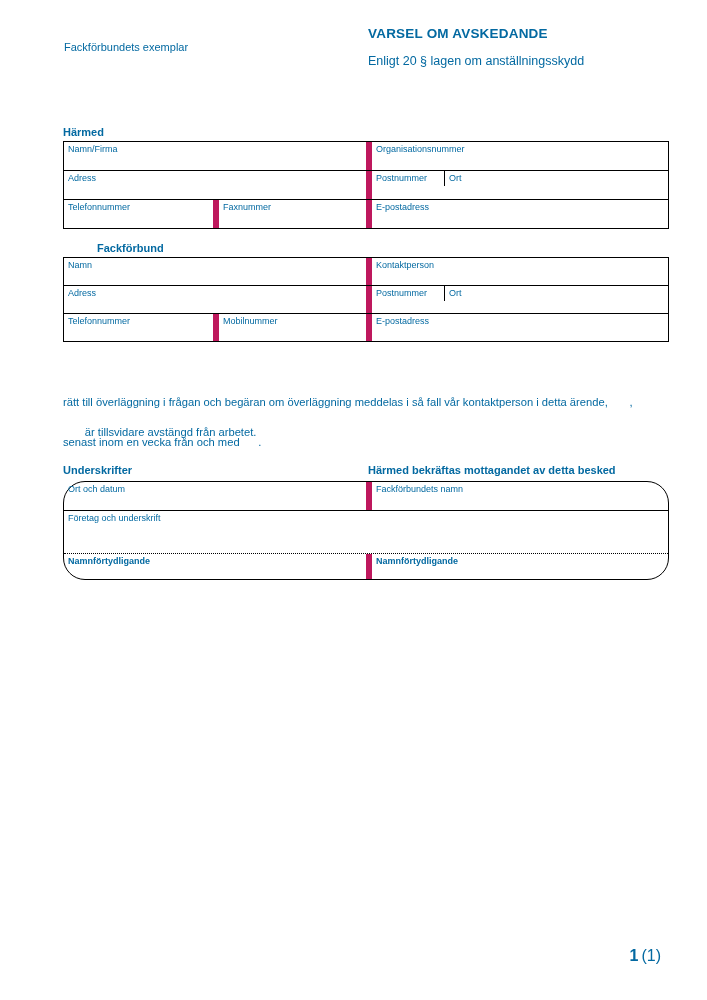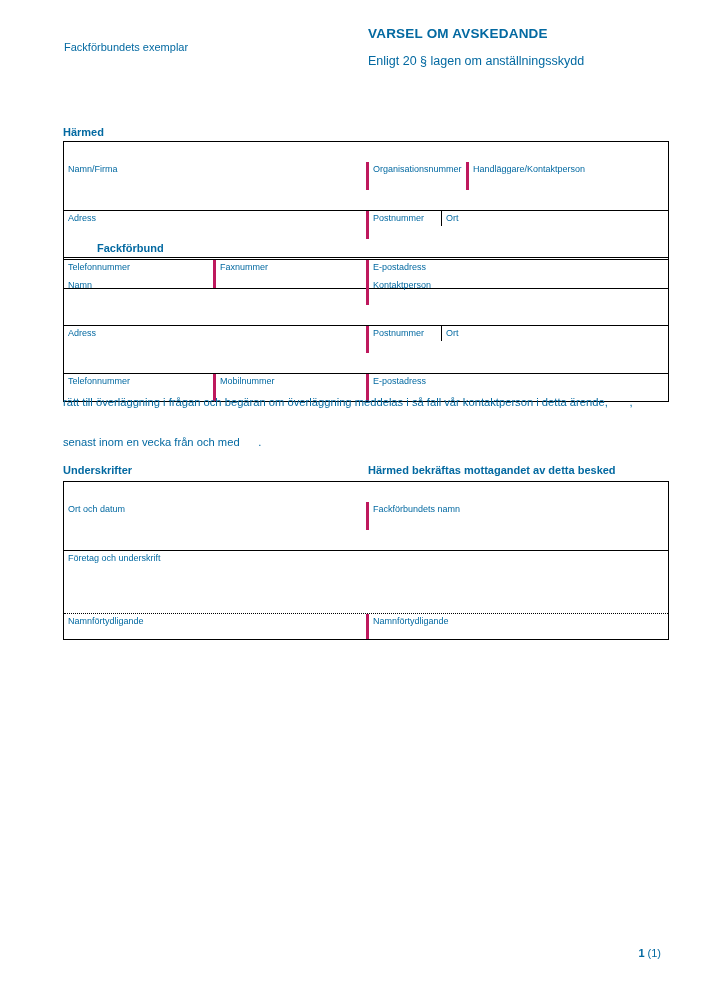--- a/index.html
+++ b/index.html
@@ -29,39 +29,39 @@
   
   .ftable {
     position: absolute;
     left: 63px;
     width: 604px;
     border: 1px solid #000;
     box-sizing: content-box;
   }
   .t-company { top: 141px; }
   .t-union   { top: 257px; }
-  .t-sign    { top: 481px; }
+  .t-sign    { top: 481px; border-radius: 22px; }
 
-  .frow { display: flex; margin-top: 20px; }
+  .frow { display: flex; }
   .frow + .frow { border-top: 1px solid #000; }
-  .frow.dotted-top { border-top: 1px dotted #000; }
+  .frow.dotted-top { border-top: 1px dotted #000; font-weight: bold; }
 
   .h28 { height: 28px; }
   .h27 { height: 27px; }
   .h42 { height: 42px; }
   .h25 { height: 25px; }
 
   .fcell {
     box-sizing: border-box;
     font-size: 9px;
     padding: 2px 2px 0 4px;
     overflow: hidden;
     white-space: nowrap;
   }
-  .fcell + .fcell, .fcell + .fcell-flex { border-left: 3px solid #be185d; }
+  .fcell + .fcell, .fcell + .fcell-flex { border-left: 6px solid #be185d; }
   .w302 { width: 302px; flex: none; }
   .w149 { width: 149px; flex: none; }
   .w153 { width: 153px; flex: none; }
   .w100 { width: 100px; flex: none; }
   .grow { flex: 1 1 auto; }
 
   
   .fcell-flex {
     box-sizing: border-box;
     display: flex;
@@ -92,40 +92,39 @@
     left: 63px; top: 426px; width: 606px;
     font-size: 11.2px; line-height: 13.4px;
     white-space: pre-wrap;
   }
 
   
   .footer {
     position: absolute;
     left: 63px; top: 947px; width: 598px;
     text-align: right;
-    font-size: 11px;
+    font-size: 16px;
   }
   .footer .page-num { font-weight: bold; }
   .footer .page-total { margin-left: 3px; }
 </style>
 </head>
 <body>
 
 <div class="page">
 
   <div class="copy-label">Fackförbundets exemplar</div>
   <div class="doc-title">VARSEL OM AVSKEDANDE</div>
   <div class="doc-subtitle">Enligt 20 § lagen om anställningsskydd</div>
 
   <div class="section-heading h-company">Härmed</div>
   <div class="ftable t-company">
     <div class="frow h28">
       <div class="fcell w302">Namn/Firma</div>
       <div class="fcell w100">Organisationsnummer</div>
-      <div class="fcell grow">Handläggare/Kontaktperson</div>
     </div>
     <div class="frow h28">
       <div class="fcell w302">Adress</div>
       <div class="fcell-flex">
         <span class="sub-label zip-w">Postnummer</span>
         <span class="short-divider"></span>
         <span class="sub-label">Ort</span>
         <span class="filler"></span>
       </div>
     </div>
@@ -155,20 +154,21 @@
       <div class="fcell w149">Telefonnummer</div>
       <div class="fcell w153">Mobilnummer</div>
       <div class="fcell grow">E-postadress</div>
     </div>
   </div>
 
   <div class="para1">
     <div>rätt till överläggning i frågan och begäran om överläggning meddelas i så fall vår kontaktperson i detta ärende,       ,</div>
     <div>senast inom en vecka från och med      .</div>
   </div>
+  <div class="para2">       är tillsvidare avstängd från arbetet.</div>
 
   <div class="section-heading h-sign-left">Underskrifter</div>
   <div class="section-heading h-sign-right">Härmed bekräftas mottagandet av detta besked</div>
   <div class="ftable t-sign">
     <div class="frow h28">
       <div class="fcell w302">Ort och datum</div>
       <div class="fcell grow">Fackförbundets namn</div>
     </div>
     <div class="frow h42">
       <div class="fcell w302">Företag och underskrift</div>

